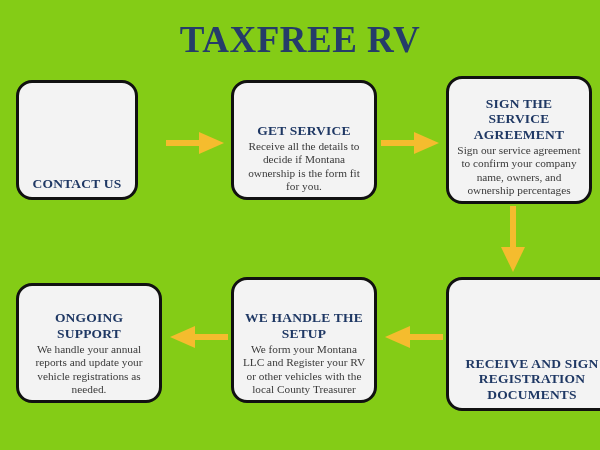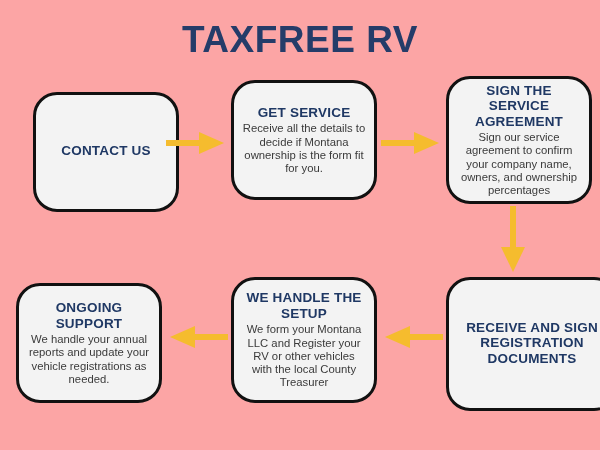--- a/index.html
+++ b/index.html
@@ -10,21 +10,22 @@
     width: 600px;
     height: 450px;
     background: #efefef;
     font-family: "Liberation Sans", sans-serif;
     overflow: hidden;
   }
   #canvas {
     position: relative;
     width: 600px;
     height: 450px;
-    background: #fca5a5;
+    background: #84cc16;
+    font-family: Liberation Serif, serif;
   }
 
   
   .title {
     position: absolute;
     left: 0;
     top: 18px;
     width: 600px;
     text-align: center;
     font-size: 37px;
@@ -33,44 +34,44 @@
     color: #253c69;
     line-height: 44px;
   }
 
   
   .step-box {
     position: absolute;
     box-sizing: border-box;
     background: #f3f3f3;
     border: 3px solid #111111;
-    border-radius: 24px;
+    border-radius: 16px;
     display: flex;
     flex-direction: column;
     align-items: center;
-    justify-content: center;
+    justify-content: flex-end;
     padding: 4px 8px;
     text-align: center;
   }
   .step-title {
     color: #1f3864;
     font-weight: bold;
     font-size: 13.5px;
     line-height: 15.5px;
     letter-spacing: 0.2px;
     margin-bottom: 2px;
   }
   .step-body {
     color: #3a3a3a;
     font-size: 11.3px;
     line-height: 13.2px;
   }
 
   
-  #box-contact-us      { left: 16px;  top: 92px;  width: 146px; height: 120px; margin-left: 17px; }
+  #box-contact-us      { left: 16px;  top: 80px;  width: 122px; height: 120px; }
   #box-get-informed    { left: 231px; top: 80px;  width: 146px; height: 120px; }
   #box-sign-agreement  { left: 446px; top: 76px;  width: 146px; height: 128px; }
   
   #box-ongoing-support { left: 16px;  top: 283px; width: 146px; height: 120px; }
   #box-we-handle-setup { left: 231px; top: 277px; width: 146px; height: 126px; }
   #box-receive-sign    { left: 446px; top: 277px; width: 172px; height: 134px; }
 
   
   .arrow {
     position: absolute;

